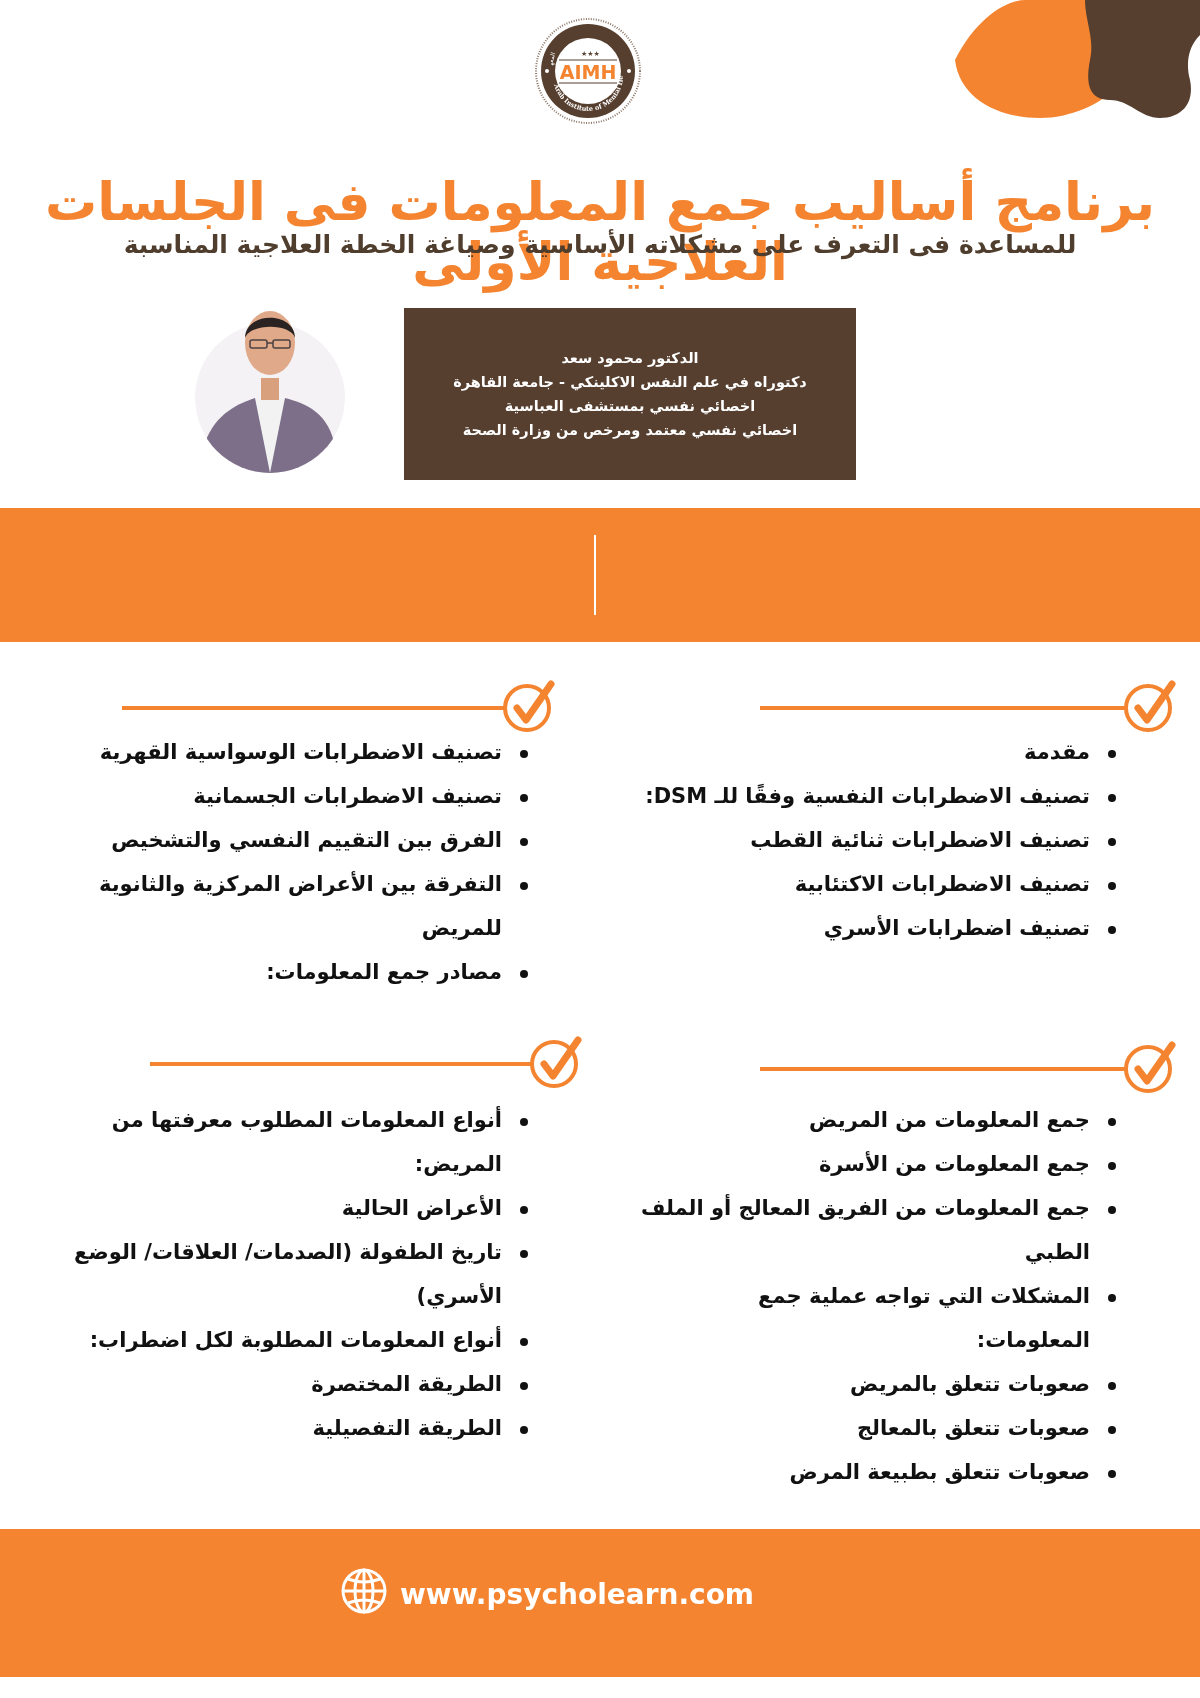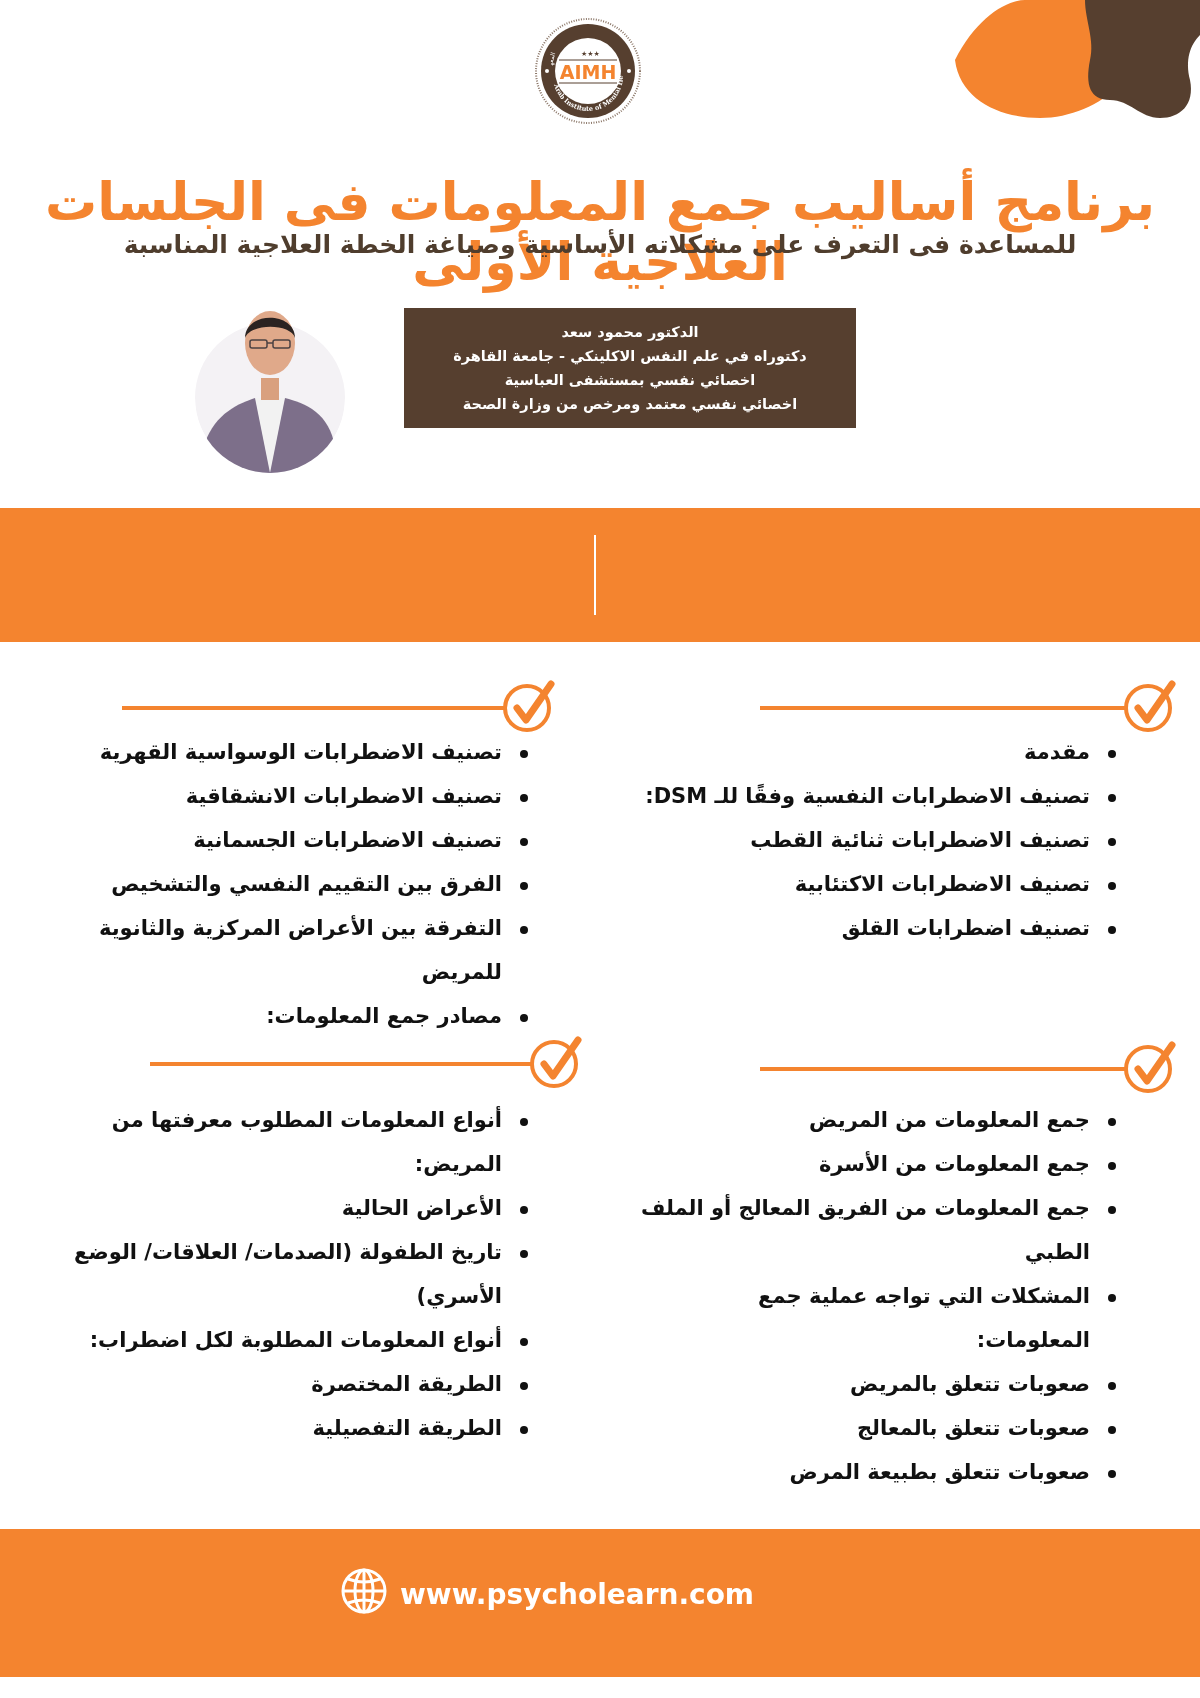--- a/index.html
+++ b/index.html
@@ -22,21 +22,21 @@
       font-family: "DejaVu Sans", sans-serif; font-weight: bold;
       font-size: 25px; color: #4f3d2d;
     }
 
     .avatar {
       position: absolute; left: 195px; top: 283px; width: 150px; height: 190px;
       border-radius: 0 0 75px 75px; overflow: hidden;
     }
 
     .bio-box {
-      position: absolute; left: 404px; top: 308px; width: 452px; height: 120px;
+      position: absolute; left: 404px; top: 308px; width: 452px; height: 172px;
       background: #563f2f; direction: rtl;
       display: flex; flex-direction: column; align-items: center; justify-content: center;
       color: #ffffff; font-weight: bold; font-size: 14.5px; line-height: 24px;
       text-align: center;
     }
 
     .band {
       position: absolute; left: 0; width: 1200px; background: #f4842f;
     }
     .band-top { top: 508px; height: 134px; }
@@ -129,35 +129,34 @@
       <circle cx="28" cy="32" r="22" fill="#ffffff" stroke="#f4842f" stroke-width="4"></circle>
       <path d="M 18 32 L 27 44 L 52 8" fill="none" stroke="#f4842f" stroke-width="7" stroke-linecap="round" stroke-linejoin="round"></path>
     </svg>
   </div>
 </div>
 <ul class="items" style="right:82px; top:730px; width:480px;">
   <li>مقدمة</li>
   <li>تصنيف الاضطرابات النفسية وفقًا للـ DSM:</li>
   <li>تصنيف الاضطرابات ثنائية القطب</li>
   <li>تصنيف الاضطرابات الاكتئابية</li>
-  <li>تصنيف اضطرابات القلق</li>
+  <li>تصنيف اضطرابات الأسري</li>
 </ul>
 
 <div class="sec-head" style="left:122px; top:676px; width:437px;">
   <div class="sec-line" style="left:0; right:50px;"></div>
   <div class="sec-check" style="right:0;">
     <svg width="60" height="60" viewBox="0 0 60 60">
       <circle cx="28" cy="32" r="22" fill="#ffffff" stroke="#f4842f" stroke-width="4"></circle>
       <path d="M 18 32 L 27 44 L 52 8" fill="none" stroke="#f4842f" stroke-width="7" stroke-linecap="round" stroke-linejoin="round"></path>
     </svg>
   </div>
 </div>
 <ul class="items" style="right:670px; top:730px; width:480px;">
   <li>تصنيف الاضطرابات الوسواسية القهرية</li>
-  <li>تصنيف الاضطرابات الانشقاقية</li>
   <li>تصنيف الاضطرابات الجسمانية</li>
   <li>الفرق بين التقييم النفسي والتشخيص</li>
   <li>التفرقة بين الأعراض المركزية والثانوية للمريض</li>
   <li>مصادر جمع المعلومات:</li>
 </ul>
 
 <div class="sec-head" style="left:760px; top:1037px; width:420px;">
   <div class="sec-line" style="left:0; right:50px;"></div>
   <div class="sec-check" style="right:0;">
     <svg width="60" height="60" viewBox="0 0 60 60">

